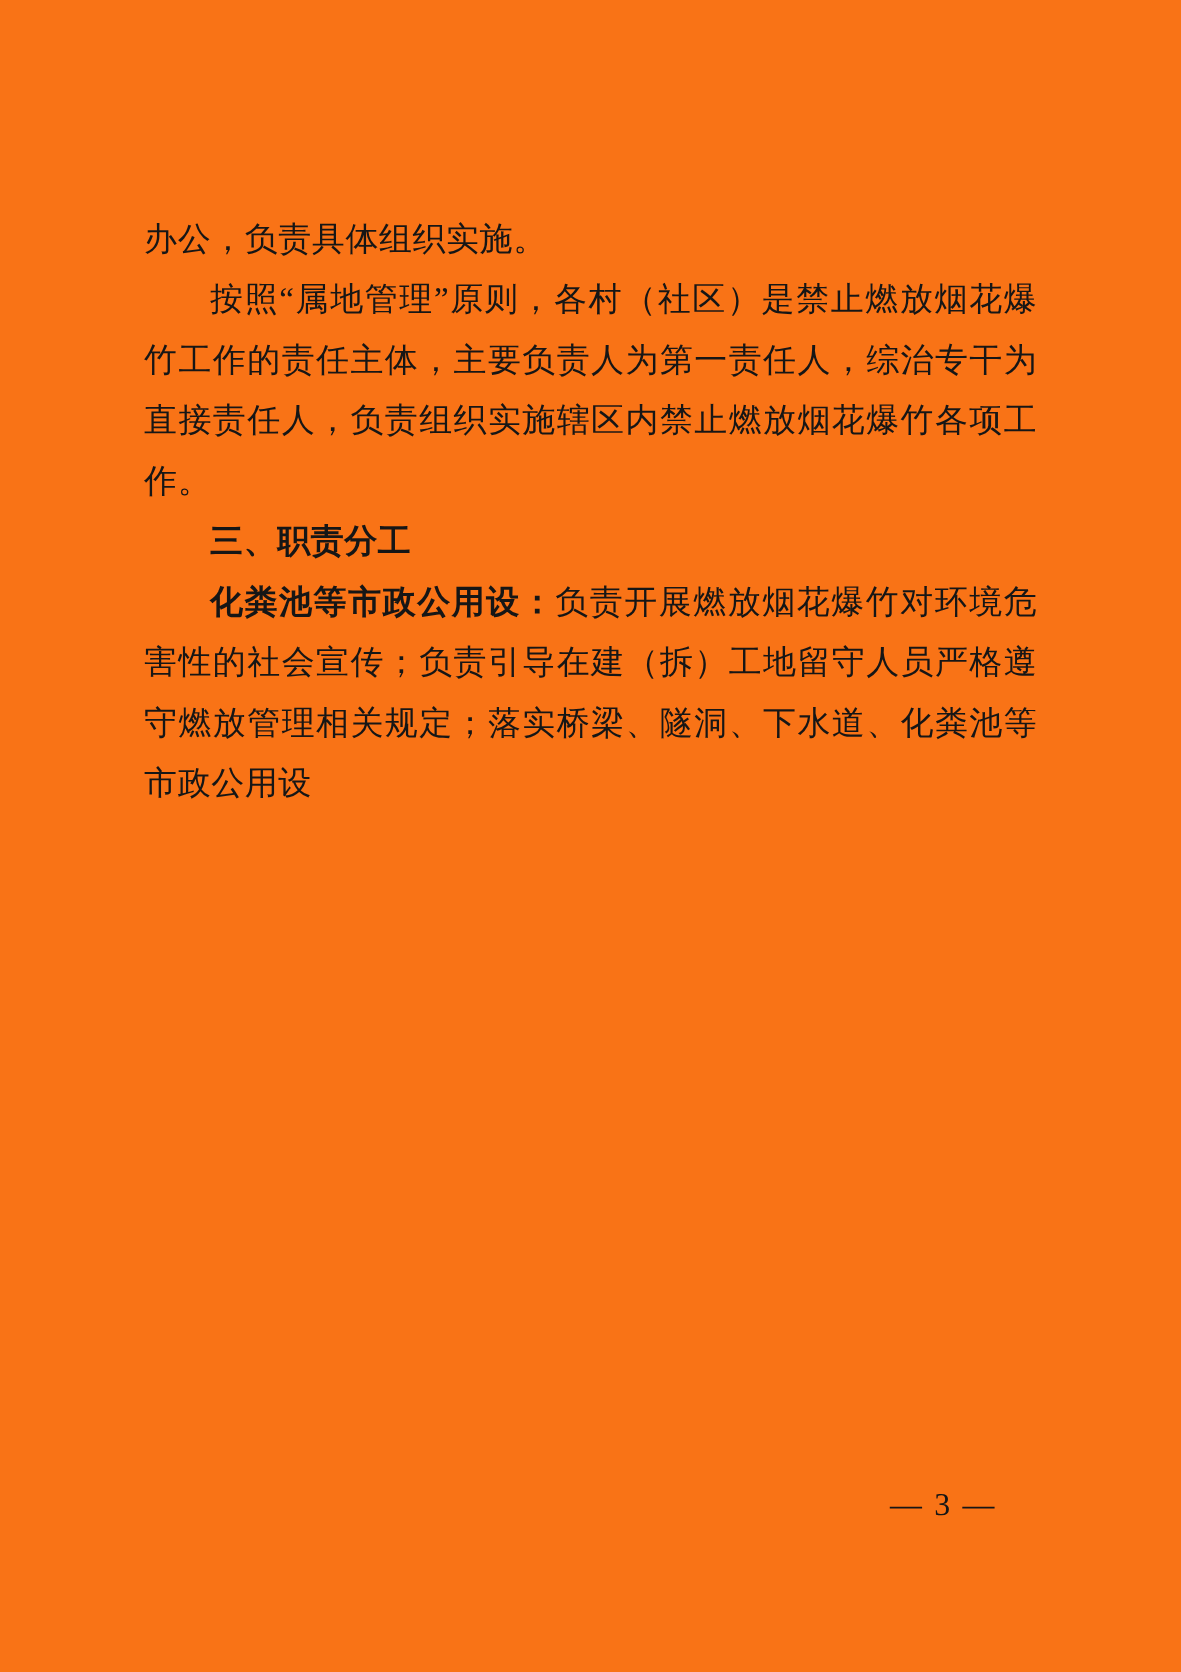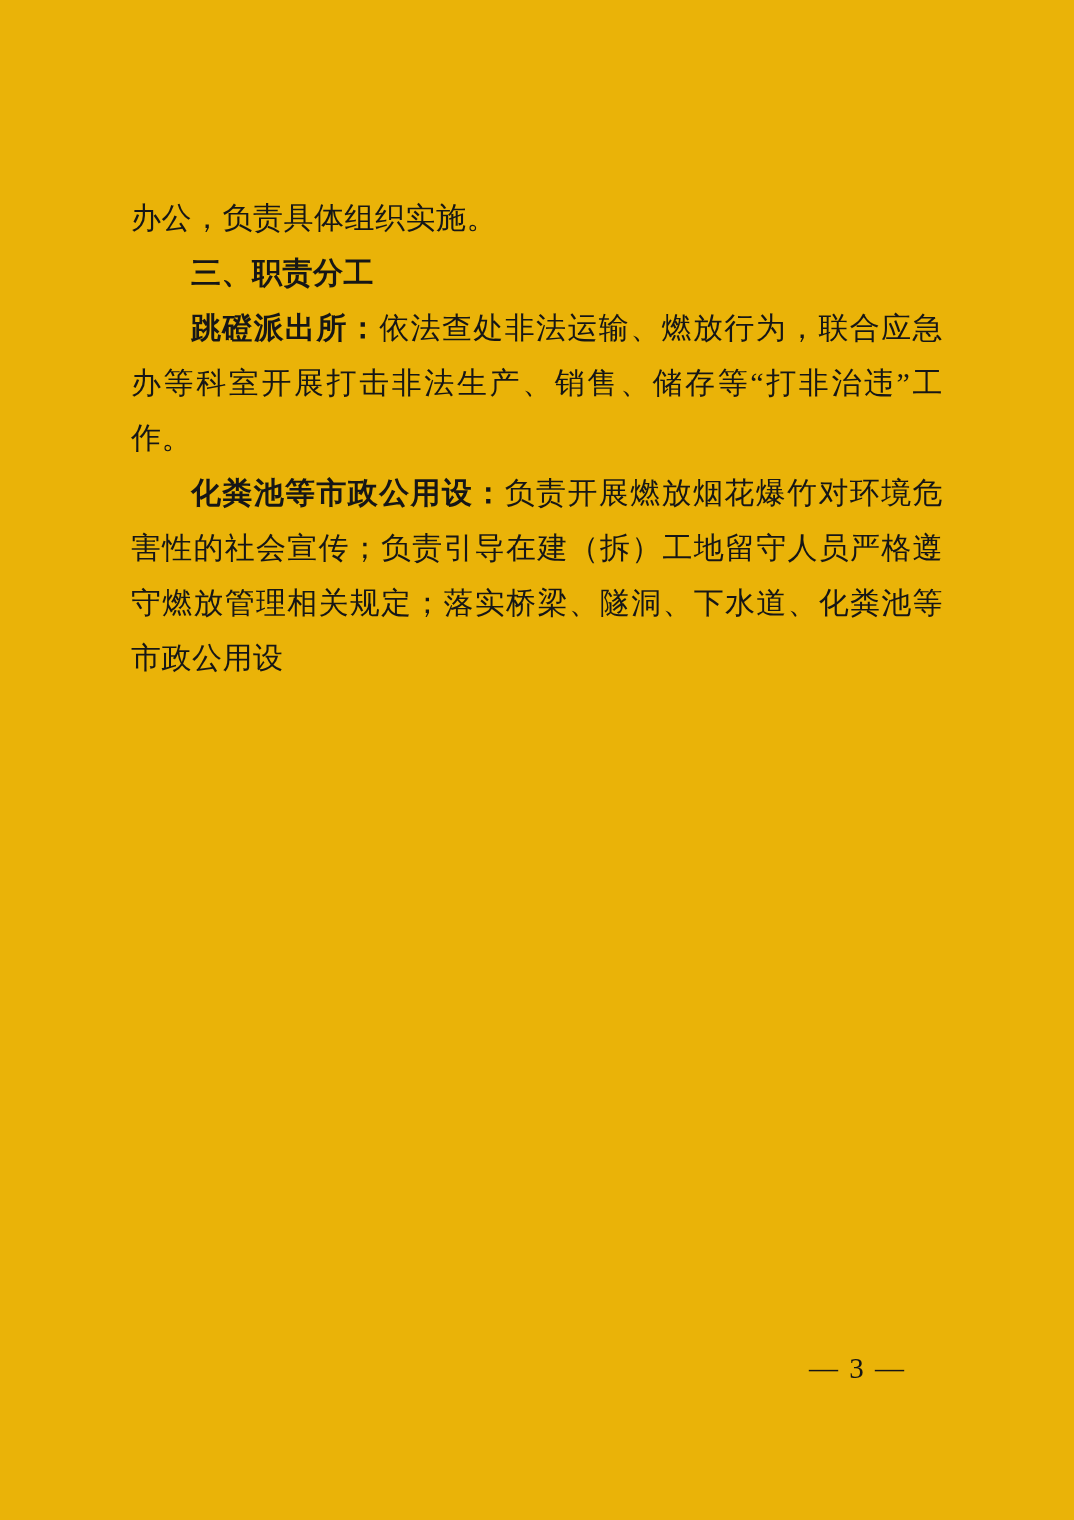--- a/index.html
+++ b/index.html
@@ -4,21 +4,21 @@
 <style>
   html, body {
     margin: 0;
     padding: 0;
     background: #ffffff;
   }
   .page {
     position: relative;
     width: 1074px;
     height: 1520px;
-    background: #eab308;
+    background: #f97316;
     font-family: "Liberation Serif", serif;
     color: #161616;
     overflow: hidden;
   }
   .content {
     position: absolute;
     left: 131px;
     top: 190px;
     width: 812px;
     font-size: 30px;
@@ -54,27 +54,27 @@
 </style>
 </head>
 <body>
 
 <div class="page">
 
   <div class="content">
 
     <p class="para plain"><span>办公，负责具体组织实施。</span></p>
 
+    <p class="para"><span>按照“属地管理”原则，各村（社区）是禁止燃放烟花爆竹工作的责任主体，主要负责人为第一责任人，综治专干为直接责任人，负责组织实施辖区内禁止燃放烟花爆竹各项工作。</span></p>
 
     <p class="para heading"><span>三、职责分工</span></p>
 
 
 
 
-    <p class="para"><b class="lead">跳磴派出所：</b><span>依法查处非法运输、燃放行为，联合应急办等科室开展打击非法生产、销售、储存等“打非治违”工作。</span></p>
 
     <p class="para"><b class="lead">化粪池等市政公用设：</b><span>负责开展燃放烟花爆竹对环境危害性的社会宣传；负责引导在建（拆）工地留守人员严格遵守燃放管理相关规定；落实桥梁、隧洞、下水道、化粪池等市政公用设</span></p>
 
   </div>
 
   <div class="page-number">— 3 —</div>
 
 </div>
 
 </body></html>

